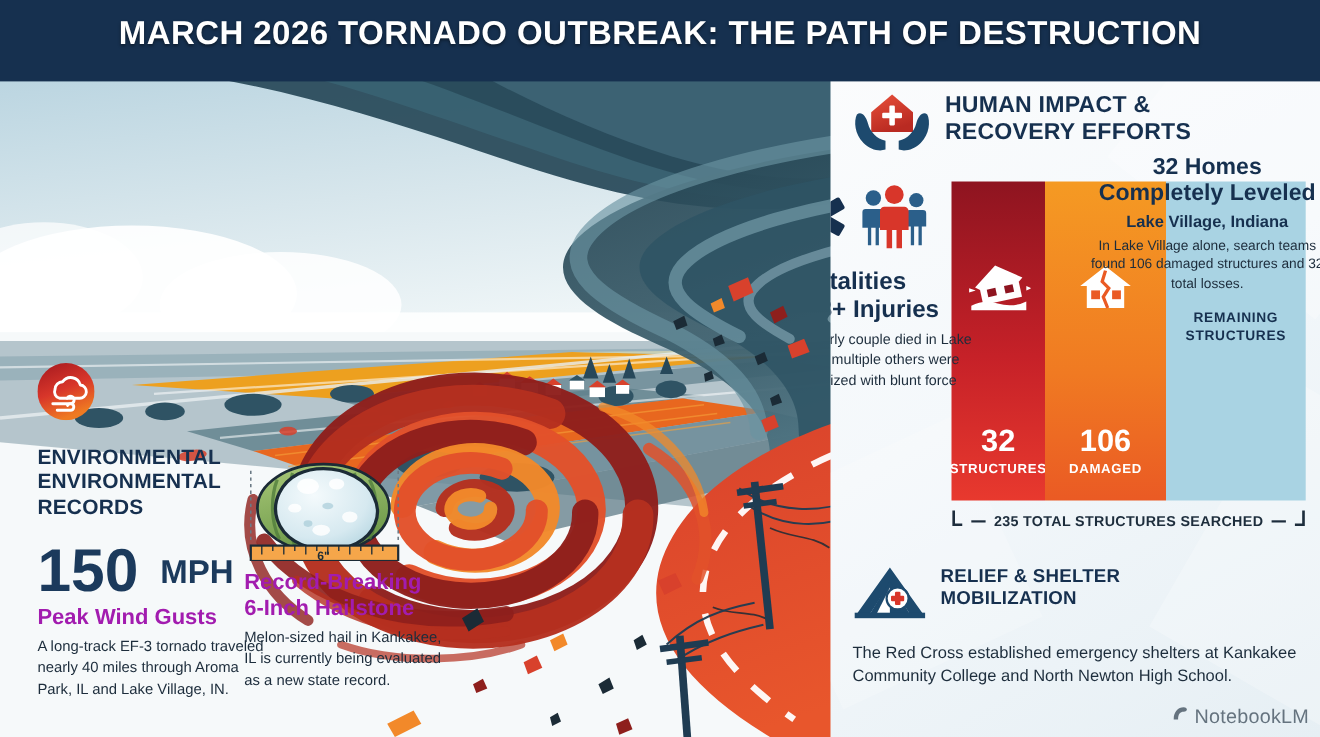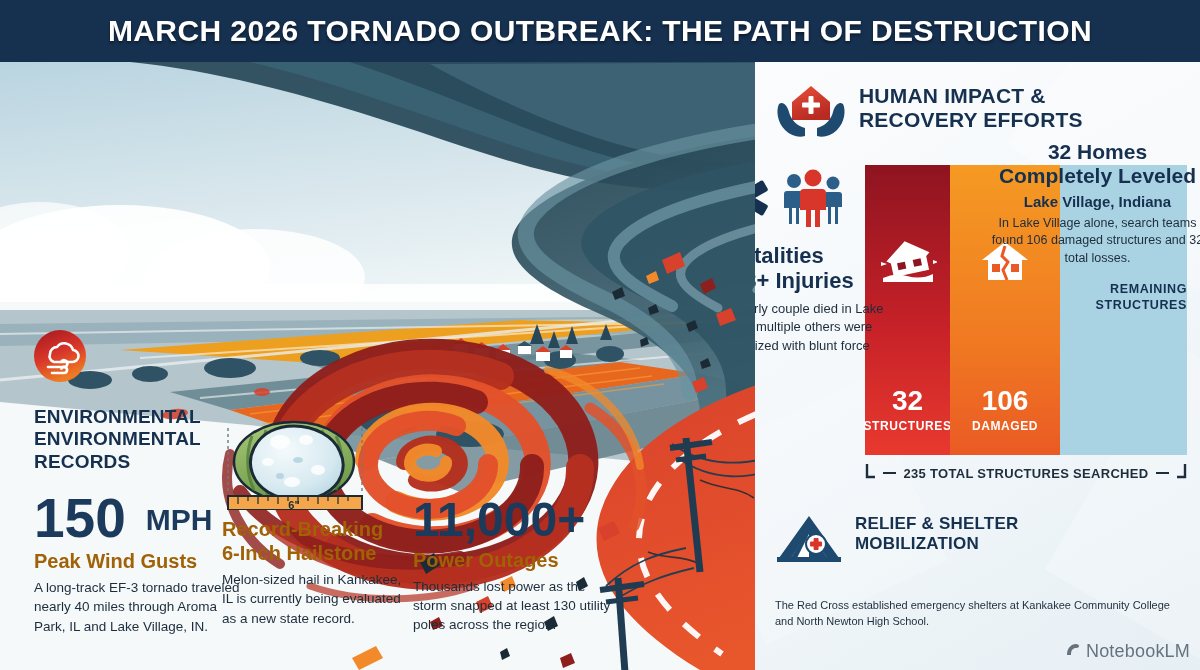--- a/index.html
+++ b/index.html
@@ -6,21 +6,21 @@
   html,body { width:1200px; height:670px; overflow:hidden; }
   body {
     font-family:"Liberation Sans", sans-serif;
     background:#ffffff;
     position:relative;
   }
   .canvas { position:relative; width:1200px; height:670px; overflow:hidden; background:#f2f6f8; }
 
   
   .titlebar {
-    position:absolute; left:0; top:0; width:1200px; height:62px;
+    position:absolute; left:0; top:0; width:1200px; height:74px;
     background:#16304f; z-index:60;text-decoration:underline;
   }
   .titlebar .title {
     position:absolute; left:0; top:0; width:1200px; height:62px;
     display:flex; align-items:center; justify-content:center;
     color:#ffffff; font-size:30px; font-weight:bold;
     letter-spacing:0.4px; white-space:nowrap;
     font-family:"Liberation Sans", sans-serif;
     text-shadow:0 2px 3px rgba(0,0,0,.45);
   }
@@ -54,43 +54,43 @@
   .homes .h3 { color:#1d2d3c; font-size:12.5px; line-height:1.4; margin-top:5px; }
 
   
   .barwrap { position:absolute; left:110px; top:103px; width:322px; height:320px; z-index:4; }
   .seg { position:absolute; top:0; height:290px; display:flex; flex-direction:column; align-items:center; justify-content:flex-end; padding-bottom:22px; }
   .seg-destroyed { left:0; width:85px; background:linear-gradient(180deg,#8e1420 0%,#c62128 55%,#e8392e 100%); }
   .seg-damaged   { left:85px; width:110px; background:linear-gradient(180deg,#f59a23 0%,#f07a22 60%,#ea5a24 100%); }
   .seg-remaining { left:195px; width:127px; background:#a9d3e3; }
   .seg .num { color:#fff; font-size:28px; font-weight:bold; line-height:1; }
   .seg .lab { color:#fff; font-size:12px; font-weight:bold; letter-spacing:.6px; margin-top:4px; }
-  .seg-remaining .lab2 { color:#16304f; font-size:12.5px; font-weight:bold; letter-spacing:.6px; line-height:1.3; text-align:right; position:absolute; top:116px; left:0; width:127px; }
+  .seg-remaining .lab2 { color:#16304f; font-size:12.5px; font-weight:bold; letter-spacing:.6px; line-height:1.3; text-align:center; position:absolute; top:116px; left:0; width:127px; }
   .seg .hicon { position:absolute; top:75px; }
   .total { position:absolute; left:0; top:298px; width:322px; display:flex; align-items:center; justify-content:center; gap:8px; }
   .total .brk { flex:0 0 auto; }
   .total .tline { height:2px; background:#1d2d3c; flex:1; }
   .total .ttext { color:#1d2d3c; font-size:13px; font-weight:bold; letter-spacing:.3px; white-space:nowrap; }
 
   
   .relief { position:absolute; left:20px; top:452px; width:410px; z-index:5; }
   .relief .rhead { display:flex; align-items:flex-start; gap:12px; }
   .relief .rtitle { color:#16304f; font-size:17px; font-weight:bold; line-height:1.18; letter-spacing:.2px; }
-  .relief .rbody { color:#1d2d3c; font-size:11px; line-height:1.42; margin-top:30px; }
+  .relief .rbody { color:#1d2d3c; font-size:15px; line-height:1.42; margin-top:14px; }
 
   
   .storm-head { position:absolute; left:34px; top:330px; width:260px; display:flex; align-items:flex-start; gap:14px; z-index:30; }
   .storm-head .shtext { color:#16304f; font-size:21px; font-weight:bold; line-height:1.16; letter-spacing:.2px; }
   .env { position:absolute; left:34px; top:406px; width:260px; z-index:30;
          color:#16304f; font-size:19px; font-weight:bold; line-height:1.18; letter-spacing:.2px; white-space:pre-line; }
 
   .stat { position:absolute; z-index:30; }
   .stat .num { color:#1b3a5c; font-weight:bold; line-height:.95; }
   .stat .unit { color:#1b3a5c; font-weight:bold; }
-  .stat .lbl { color:#a16207; font-size:20px; font-weight:bold; margin-top:6px; }
+  .stat .lbl { color:#a21caf; font-size:20px; font-weight:bold; margin-top:6px; }
   .stat .body { color:#1d2d3c; font-size:13.5px; line-height:1.42; margin-top:5px; }
 
   .stat-wind { left:34px; top:492px; width:210px; }
   .stat-wind .num { font-size:55px; display:inline-block; }
   .stat-wind .unit { font-size:30px; display:inline-block; margin-left:20px; vertical-align:7px; }
 
   .stat-hail { left:222px; top:512px; width:180px; }
   .stat-hail .lbl { font-size:20px; line-height:1.18; }
 
   .stat-power { left:413px; top:497px; width:200px; }
@@ -433,25 +433,20 @@
       </g>
       <text x="72" y="89" font-family="Liberation Sans, sans-serif" font-size="11" font-weight="bold" fill="#1b2b36" text-anchor="middle">6"</text>
     </svg>
   </div>
 
   <div class="stat stat-hail">
     <div class="lbl">Record-Breaking 6-Inch Hailstone</div>
     <div class="body">Melon-sized hail in Kankakee, IL is currently being evaluated as a new state record.</div>
   </div>
 
-  <div class="stat stat-power">
-    <div class="num">11,000+</div>
-    <div class="lbl">Power Outages</div>
-    <div class="body">Thousands lost power as the storm snapped at least 130 utility poles across the region.</div>
-  </div>
 
   <div class="rightpanel">
     <div class="rp-facet" style="left:300px; top:-60px; width:240px; height:240px; transform:rotate(38deg); opacity:.5;"></div>
     <div class="rp-facet" style="left:340px; top:320px; width:220px; height:260px; transform:rotate(30deg); opacity:.45;"></div>
     <div class="rp-facet" style="left:-40px; top:350px; width:200px; height:200px; transform:rotate(-25deg); opacity:.35;"></div>
 
     <div class="rp-header">
       <span style="flex:0 0 auto;">
         <svg width="72" height="56" viewBox="0 0 72 56">
           <defs>

